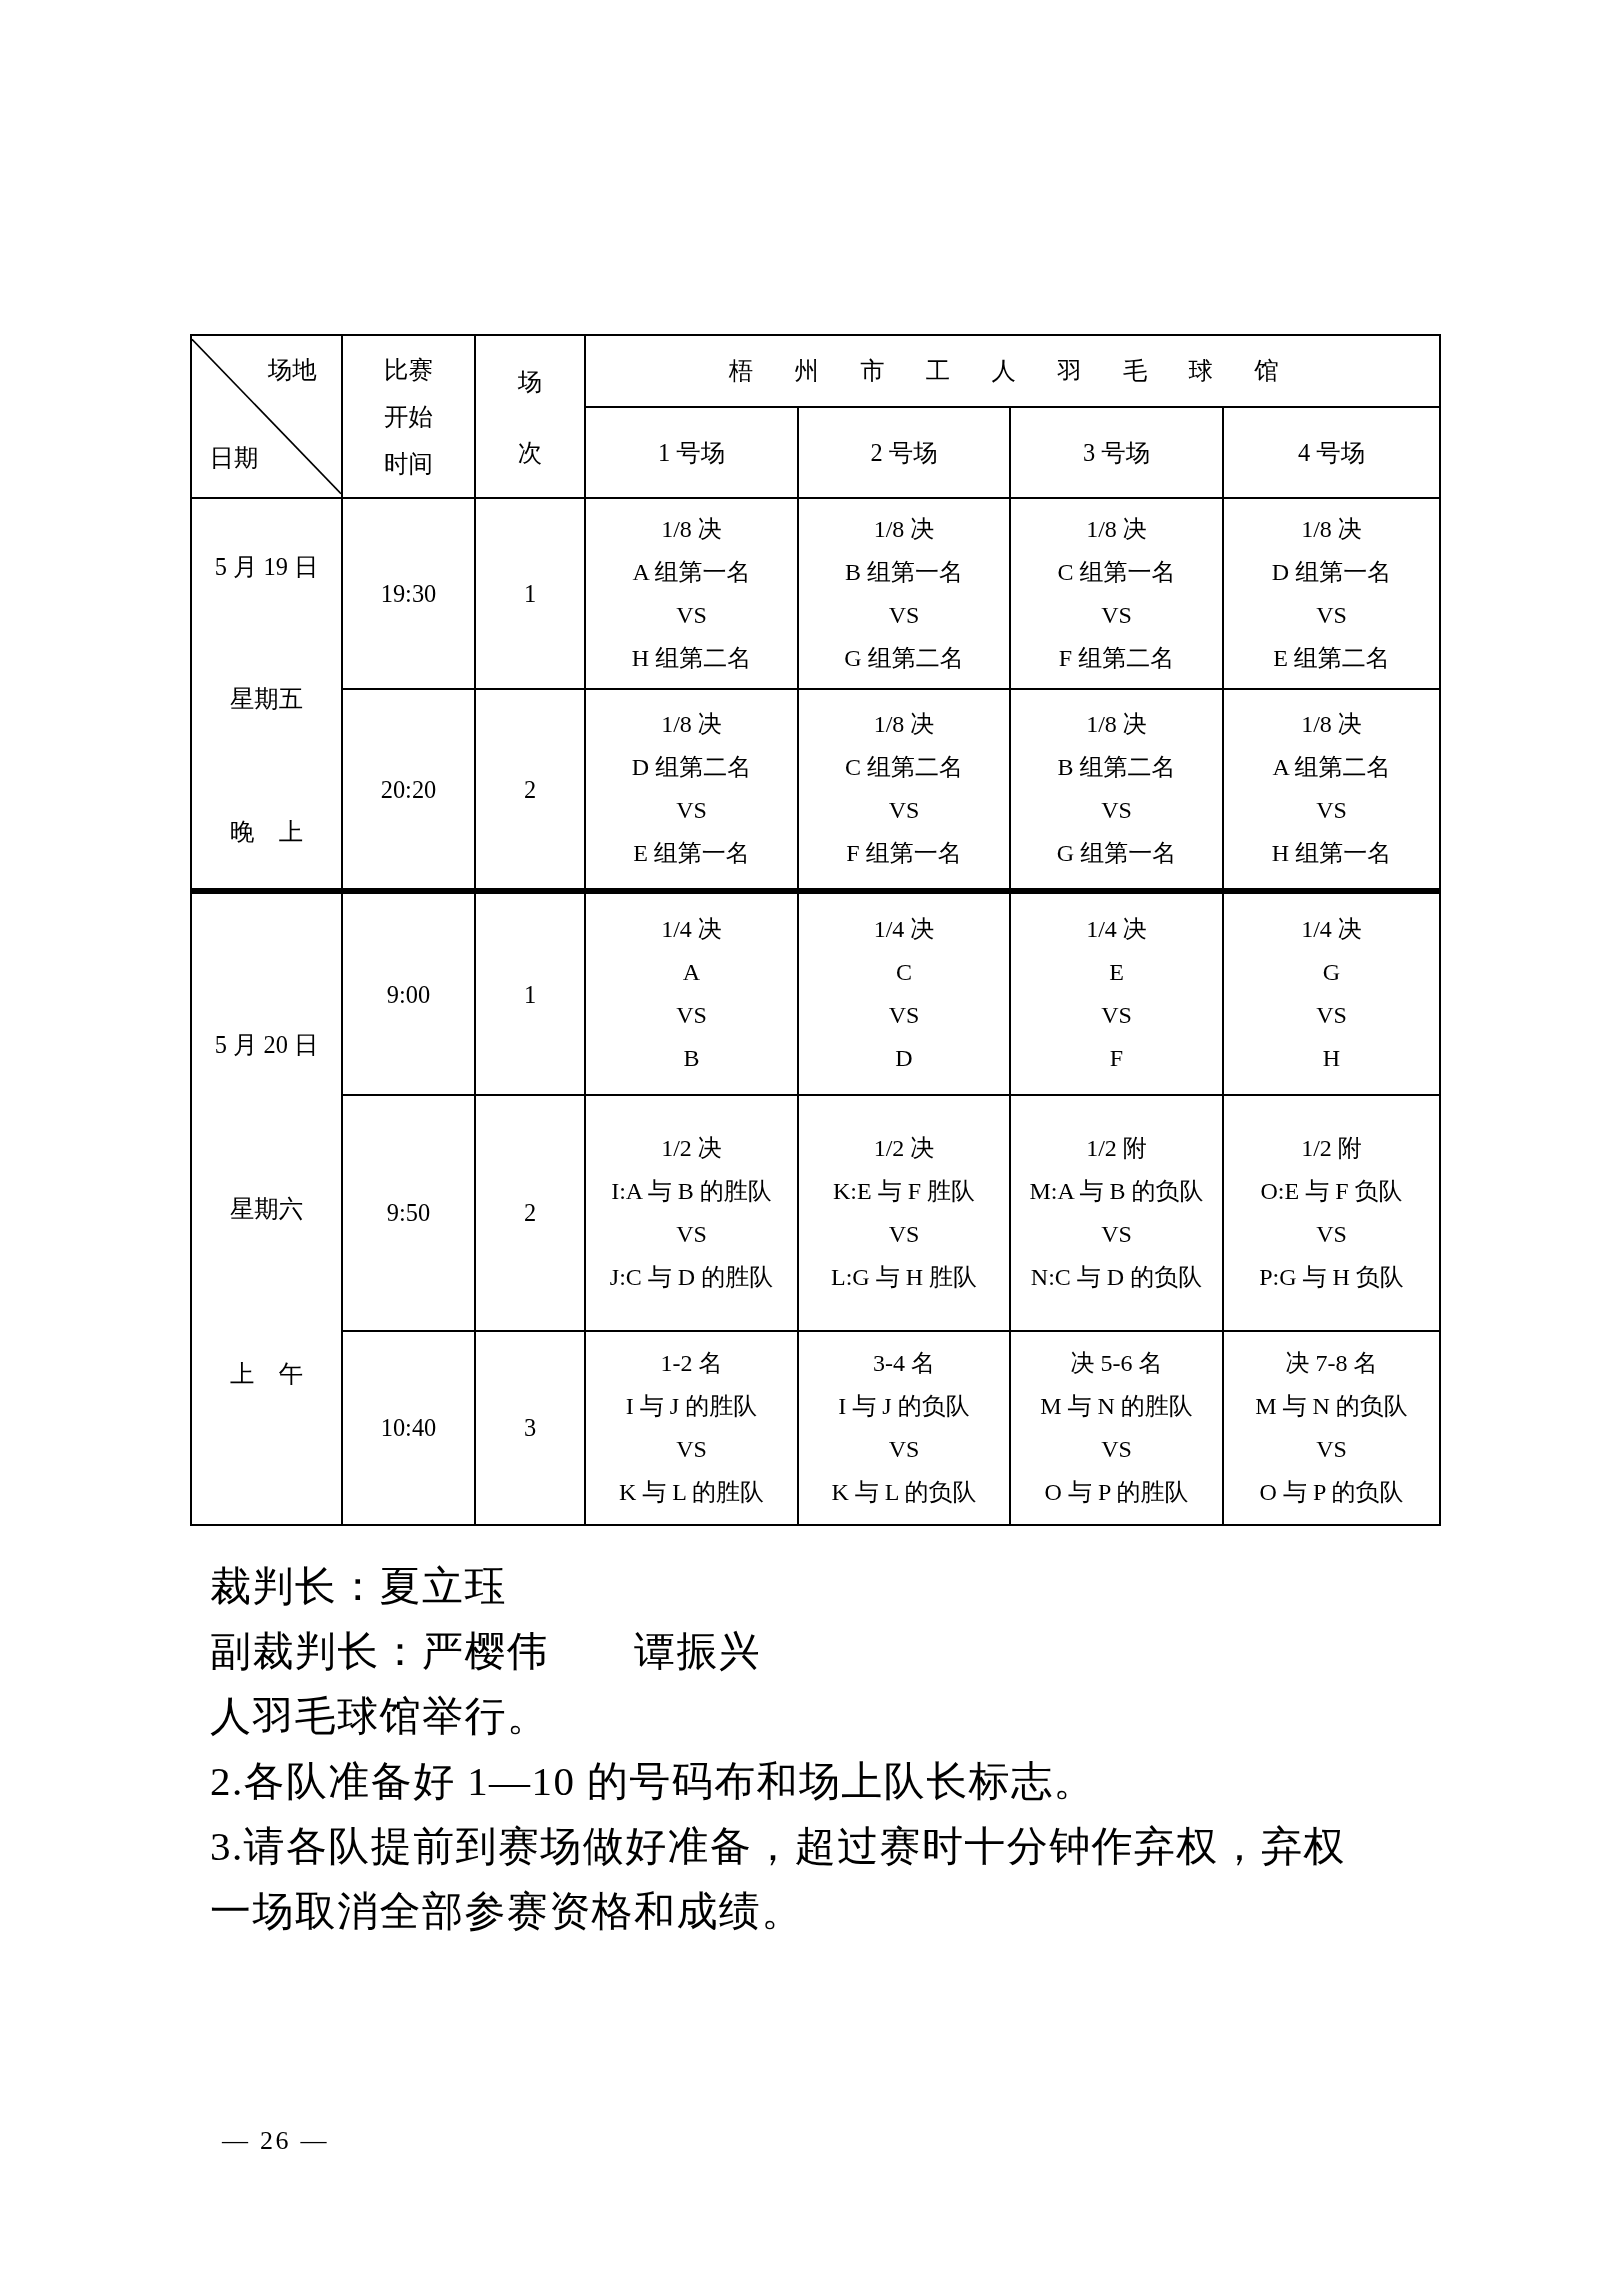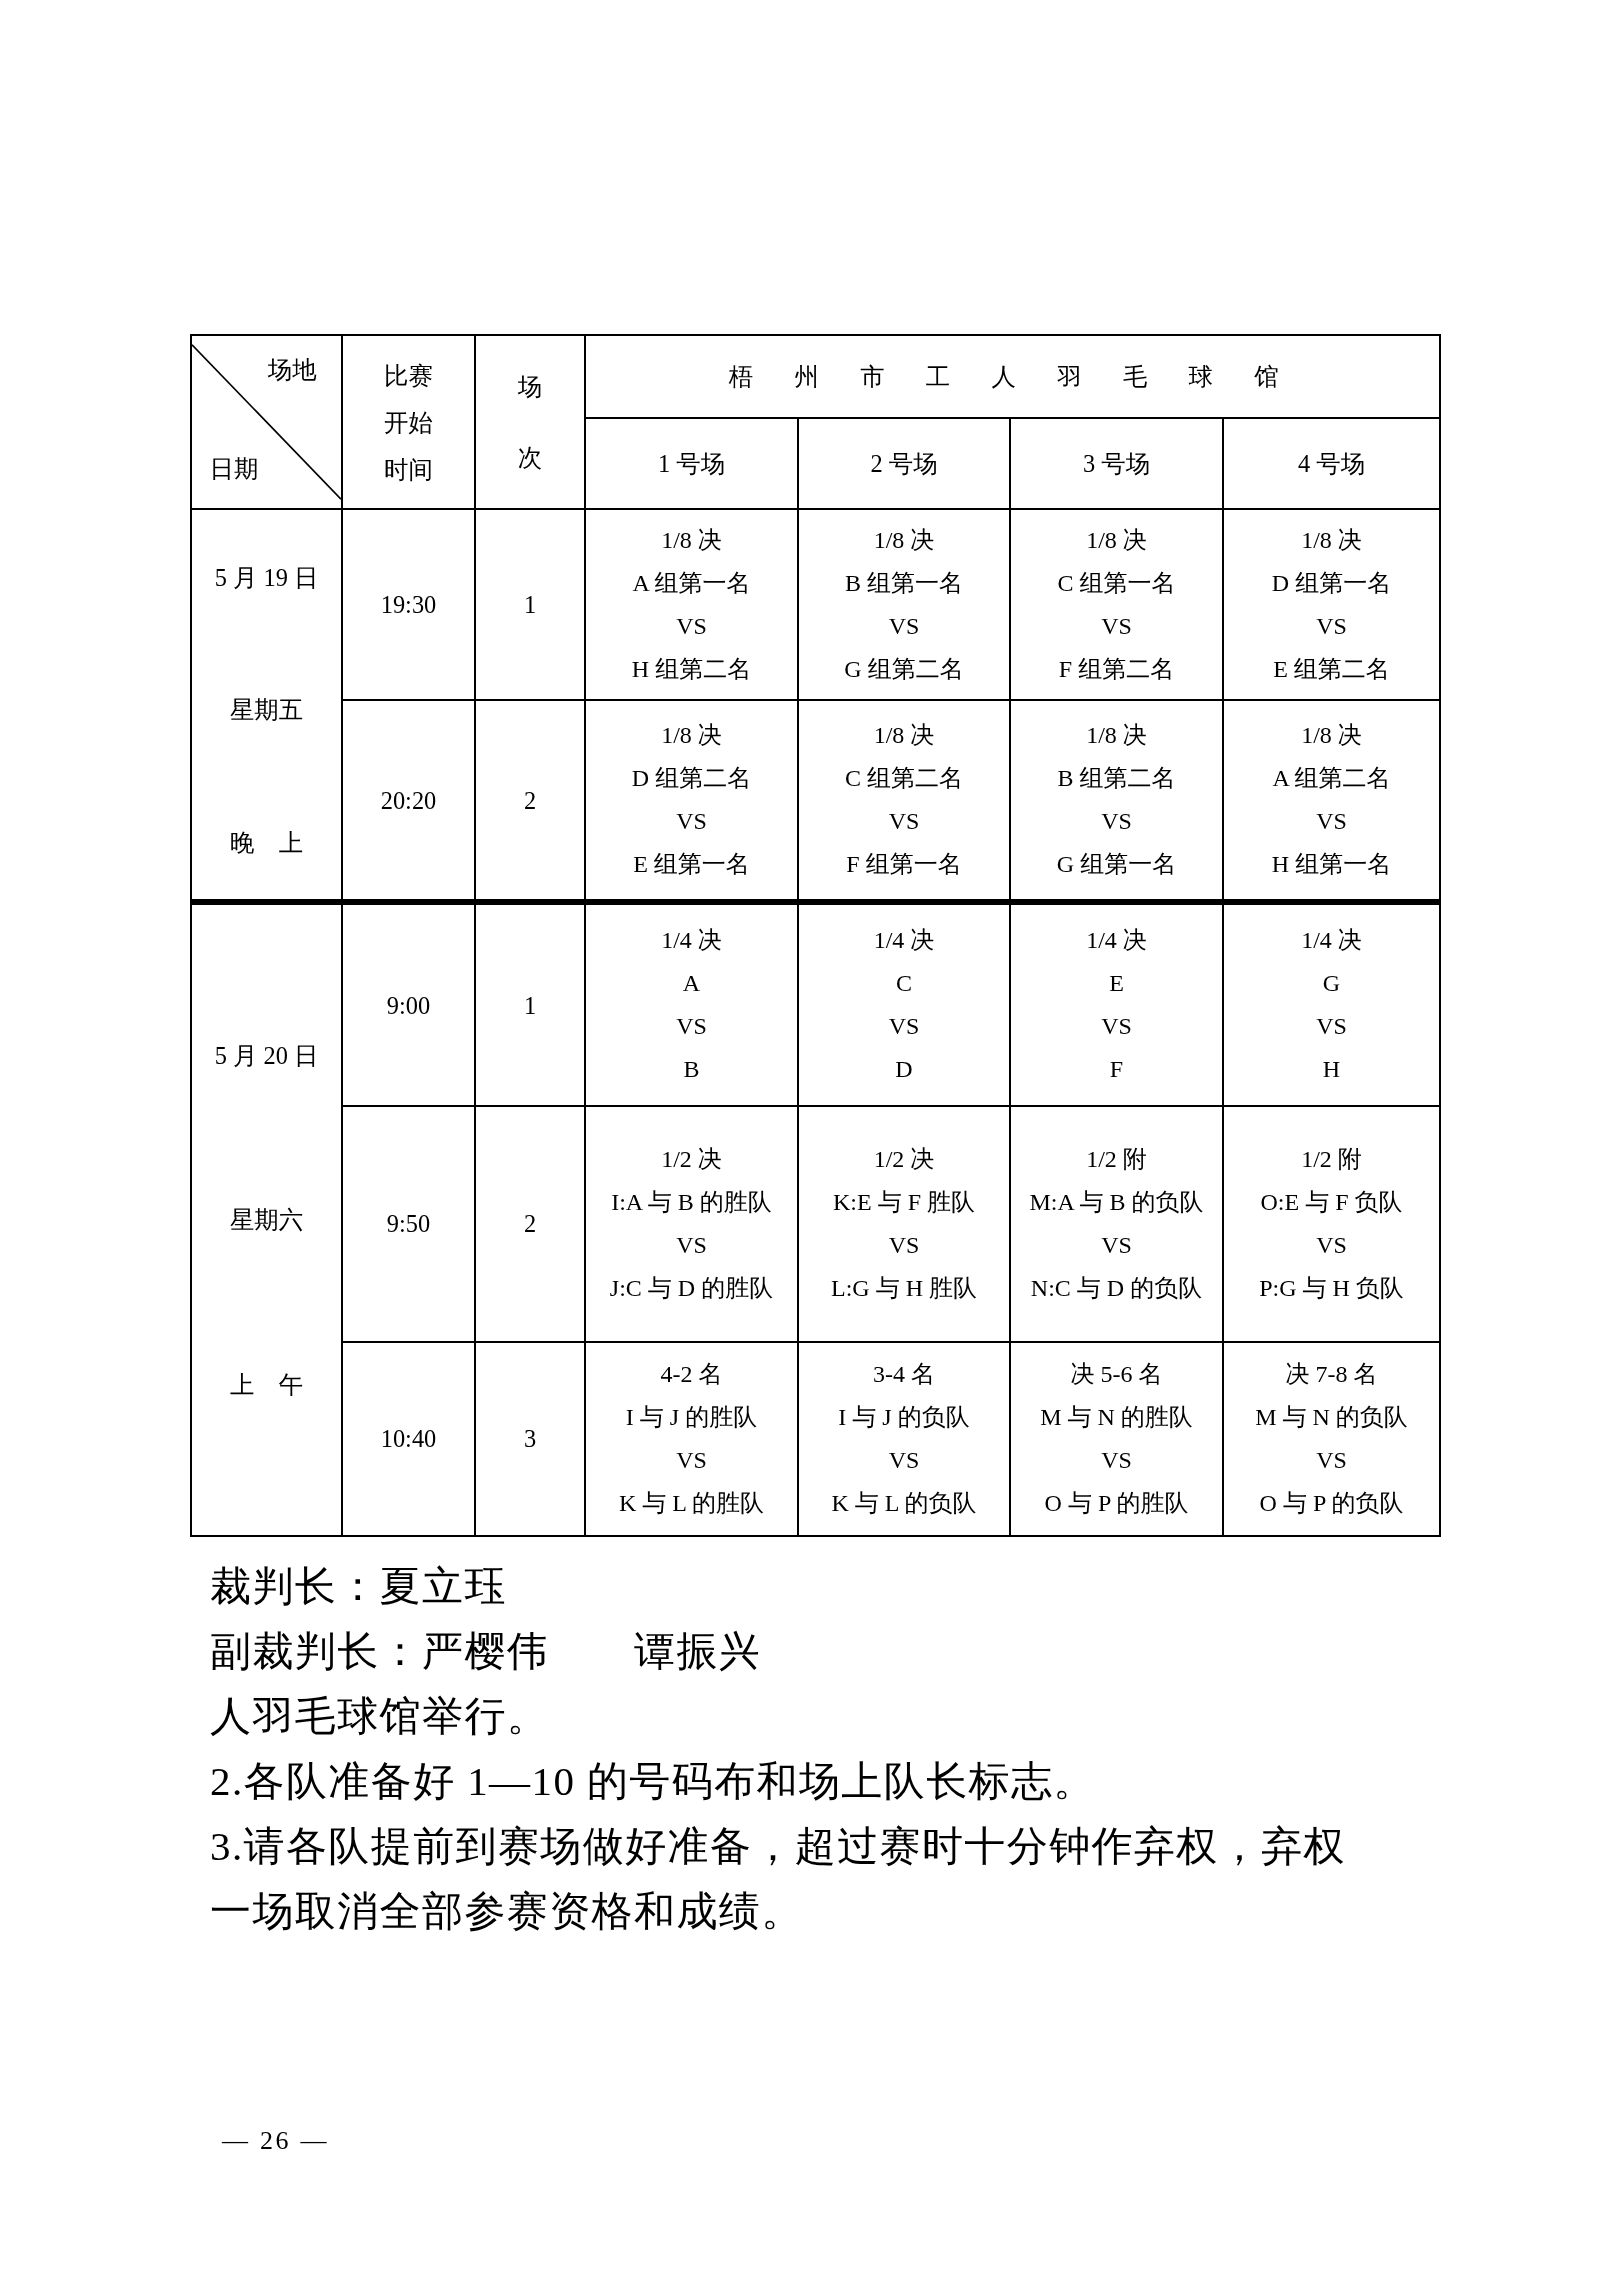--- a/index.html
+++ b/index.html
@@ -69,21 +69,21 @@
     <colgroup>
       <col style="width:151px">
         <col style="width:133px">
         <col style="width:110px">
       <col style="width:213px">
         <col style="width:212px">
         <col style="width:213px">
         <col style="width:217px">
     </colgroup>
     <tbody>
-      <tr style="height:83px">
+      <tr style="height:72px">
         <td class="corner" rowspan="2">
           <svg viewBox="0 0 219.5 227.5" width="149" height="154">
             <line x1="0" y1="0" x2="100%" y2="100%" stroke="#000" stroke-width="2.5"></line>
           </svg>
           <span class="corner-top">场地</span>
           <span class="corner-bottom">日期</span>
         </td>
         <td class="hcell" rowspan="2">
           <div>比赛</div>
           <div>开始</div>
@@ -226,21 +226,21 @@
           <div>1/2 附</div>
           <div>O:E 与 F 负队</div>
           <div>VS</div>
           <div>P:G 与 H 负队</div>
         </td>
       </tr>
       <tr style="height:193px">
         <td>10:40</td>
         <td>3</td>
         <td class="match">
-          <div>4-2 名</div>
+          <div>1-2 名</div>
           <div>I 与 J 的胜队</div>
           <div>VS</div>
           <div>K 与 L 的胜队</div>
         </td>
         <td class="match">
           <div>3-4 名</div>
           <div>I 与 J 的负队</div>
           <div>VS</div>
           <div>K 与 L 的负队</div>
         </td>

